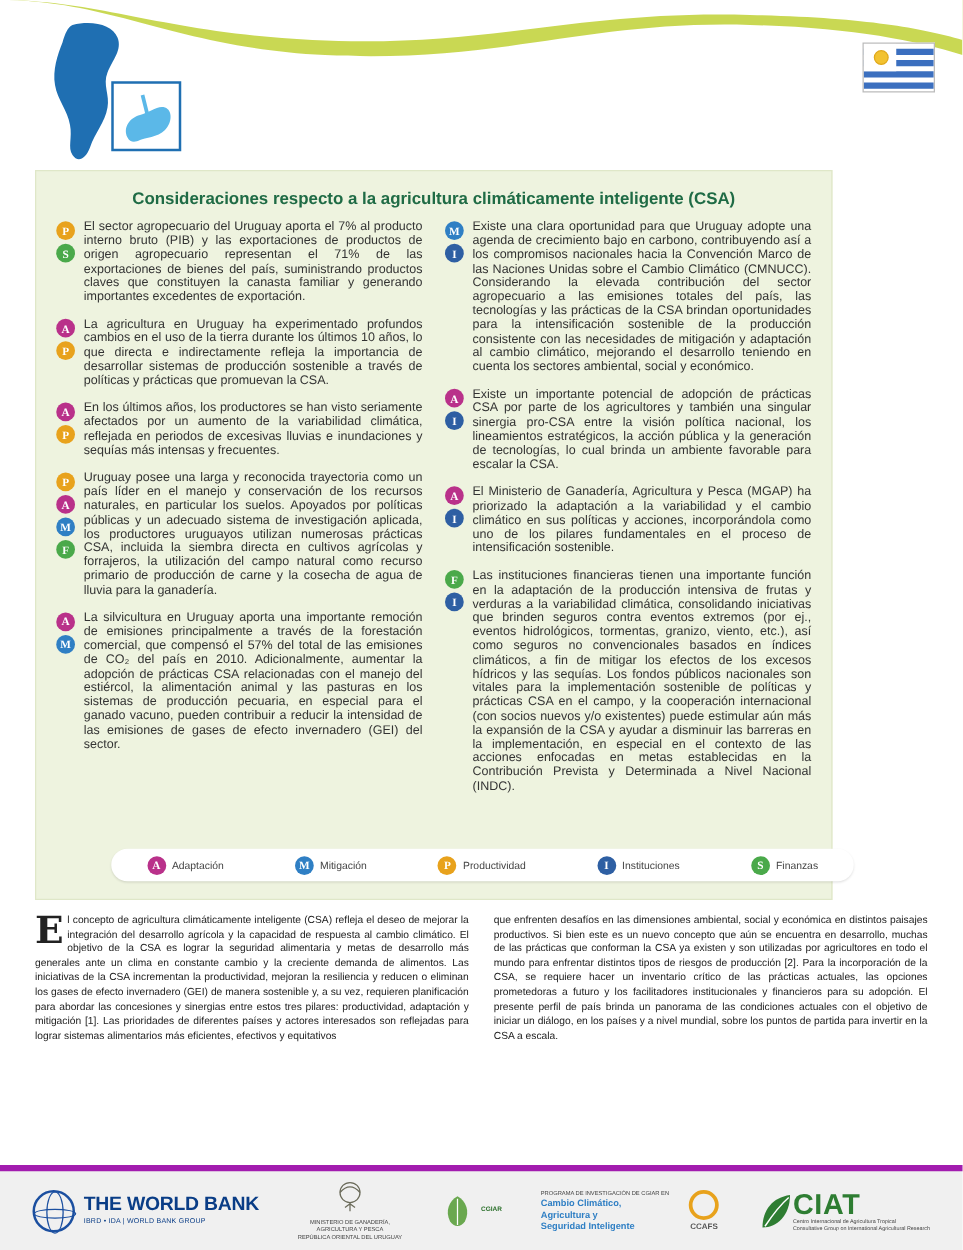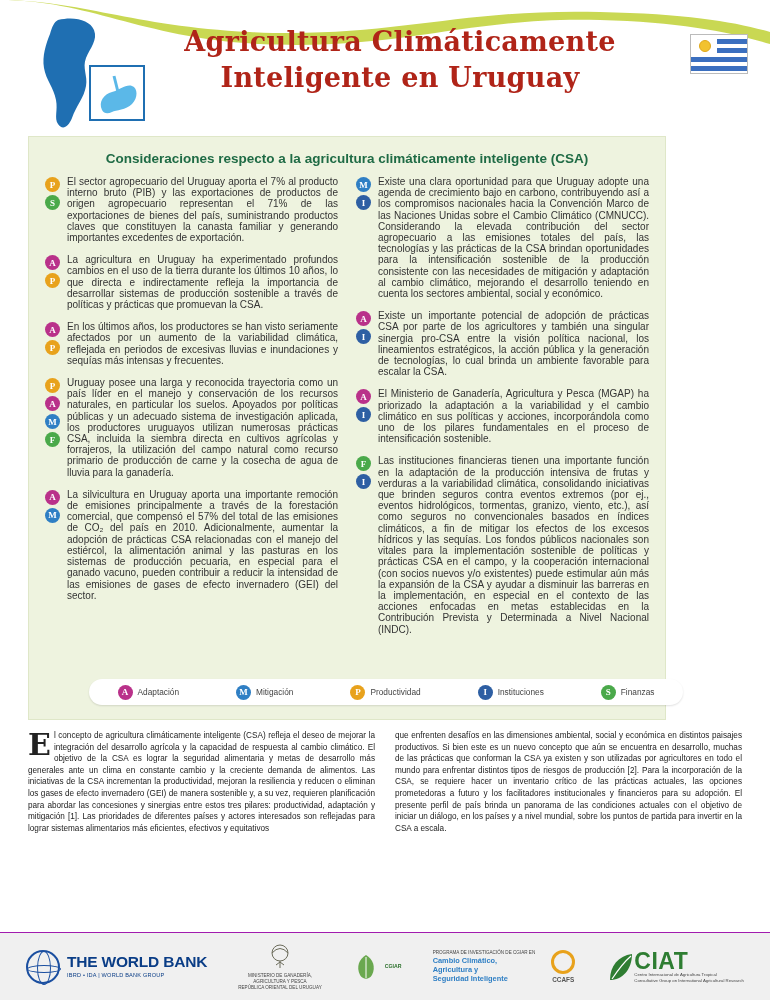--- a/index.html
+++ b/index.html
@@ -126,21 +126,21 @@
     line-height:26px;
     font-weight:bold;
     color:#222;
     padding:2px 3px 0 0;
   }
 
   
   .footer {
     position:absolute; left:0; bottom:0; width:770px; height:68px;
     background:#f0f0f0;
-    border-top:1px solid #a21caf;
+    border-top:5px solid #a21caf;
     display:flex; align-items:center;
   }
   .footer-inner { display:flex; align-items:center; justify-content:space-between; width:100%; padding:0 26px; }
   .logo { display:flex; align-items:center; gap:7px; }
   .wb-globe {
     width:34px; height:34px; border-radius:50%;
     border:2px solid #1b4fa0;
     position:relative;
   }
   .wb-globe::before, .wb-globe::after {
@@ -184,24 +184,20 @@
 
   <div class="map-holder">
     <svg viewBox="0 0 120 118" width="120" height="118">
       <path d="M30,6 C46,2 62,6 66,16 C70,26 62,34 58,44 C54,54 60,62 58,72 C56,84 48,92 44,104 C40,114 34,116 30,110 C26,104 30,96 28,86 C26,74 18,66 16,54 C14,42 18,30 22,20 C24,13 26,8 30,6 Z" fill="#1f6fb2"></path>
       <rect x="62" y="52" width="54" height="54" fill="#ffffff" stroke="#1f6fb2" stroke-width="2"></rect>
       <path d="M74,96 C70,88 76,80 84,78 C92,76 98,70 104,72 C110,74 110,84 104,90 C98,96 88,96 84,98 C80,100 76,100 74,96 Z" fill="#5bb8e8"></path>
       <path d="M86,62 L90,78" stroke="#5bb8e8" stroke-width="3" fill="none"></path>
     </svg>
   </div>
 
-  <div class="title-wrap">
-    <div class="title-line">Agricultura Climáticamente</div>
-    <div class="title-line">Inteligente en Uruguay</div>
-  </div>
 
   <div class="flag">
     <div class="stripe" style="top:4.44px; background:#3b6fbf;"></div>
     <div class="stripe" style="top:13.3px; background:#3b6fbf;"></div>
     <div class="stripe" style="top:22.2px; background:#3b6fbf;"></div>
     <div class="stripe" style="top:31.1px; background:#3b6fbf;"></div>
     <div class="canton"></div>
     <div class="sun"></div>
   </div>
 </div>

